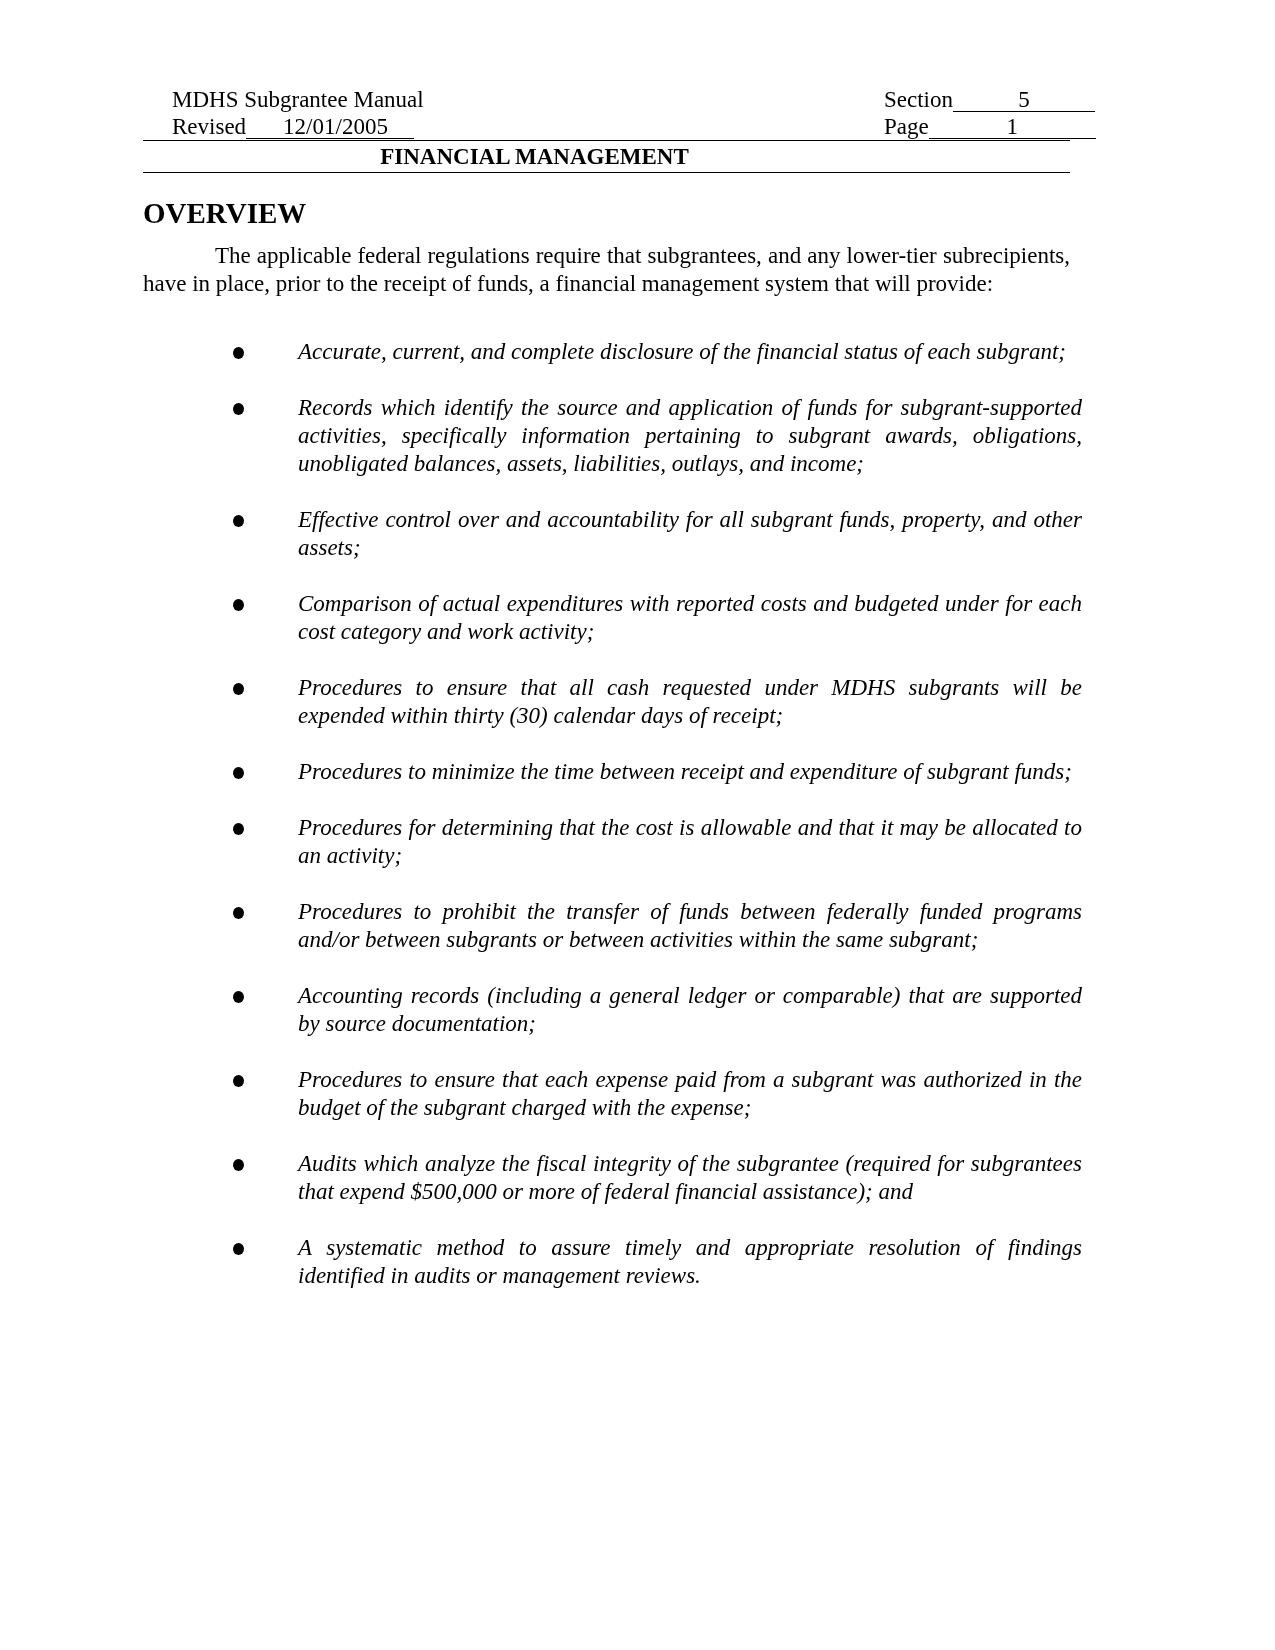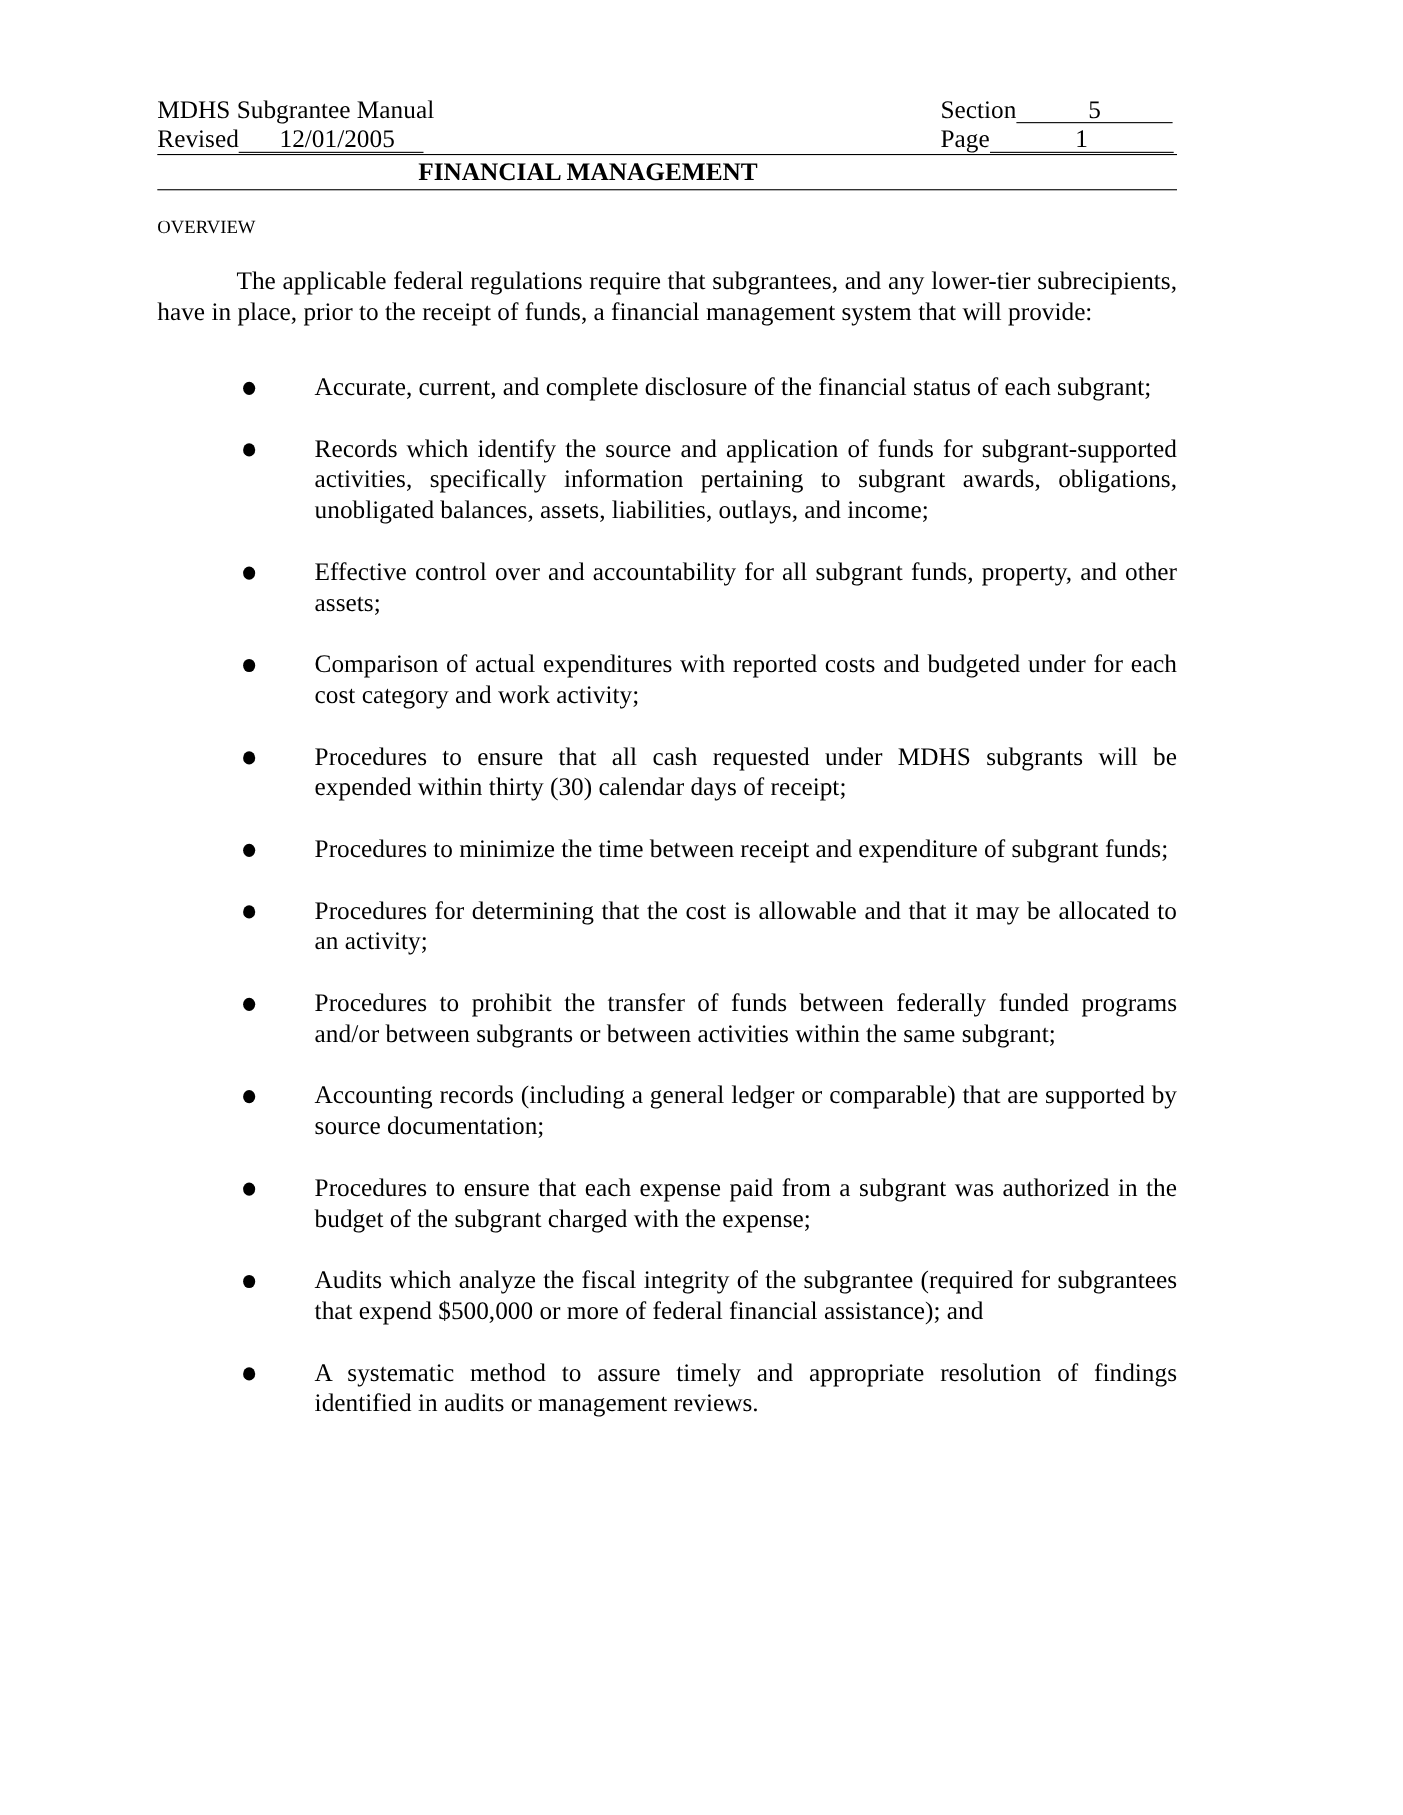--- a/index.html
+++ b/index.html
@@ -2,35 +2,35 @@
 <html><head>
 <meta charset="utf-8">
 <style>
   html, body { margin: 0; padding: 0; background: #ffffff; }
   body {
     width: 1275px; height: 1650px; position: relative; overflow: hidden;
     font-family: "Liberation Serif", "DejaVu Serif", serif;
     color: #000; font-size: 23px;
   }
   .page { position: absolute; left: 143px; top: 86px; width: 927px; }
-  .hdr-row { position: relative; height: 27px; line-height: 27px; }
+  .hdr-row { position: relative; height: 27px; line-height: 27px; margin-left: 29px; }
   .hdr-left { position: absolute; left: 0; top: 0; white-space: nowrap; }
   .hdr-right { position: absolute; left: 712px; top: 0; white-space: nowrap; }
   .uline { display: inline-block; border-bottom: 1.5px solid #000; text-align: center; line-height: 22px; }
   .u-date { width: 168px; text-align: left; padding-left: 37px; box-sizing: border-box; }
   .u-sec { width: 142px; }
   .u-page { width: 167px; }
   .rule-double { position: absolute; left: 0; width: 927px; top: 54px; height: 0; border-top: 1.5px solid #000; }
   .title-row { position: absolute; left: 0; top: 56px; width: 927px; height: 30px; text-align: center;
     font-weight: bold; line-height: 30px; border-bottom: 1.5px solid #000; }
   .title-row span { position: relative; left: -72px; margin-top: 22px; }
-  .overview { position: absolute; left: 0; top: 111px; font-weight: normal; font-size: 17px; }
+  .overview { position: absolute; left: 0; top: 111px; font-weight: bold; font-size: 29px; }
   .intro { position: absolute; left: 0; top: 156px; width: 927px; line-height: 28px; text-align: justify; }
   .intro .indent { display: inline-block; width: 72px; }
-  .list { position: absolute; left: 0; top: 252px; width: 927px; margin: 0; padding: 0; list-style: none; }
+  .list { position: absolute; left: 12px; top: 252px; width: 927px; margin: 0; padding: 0; list-style: none; font-style: italic; }
   .item { position: relative; padding-left: 143px; line-height: 28px; text-align: justify; margin-bottom: 28px; }
   .item .bullet { position: absolute; left: 78px; top: 9px; width: 11px; height: 12px; border-radius: 50%; background: #000; }
 </style>
 </head>
 <body>
 
 <div class="page">
   <div class="hdr-row">
     <span class="hdr-left">MDHS Subgrantee Manual</span>
     <span class="hdr-right">

